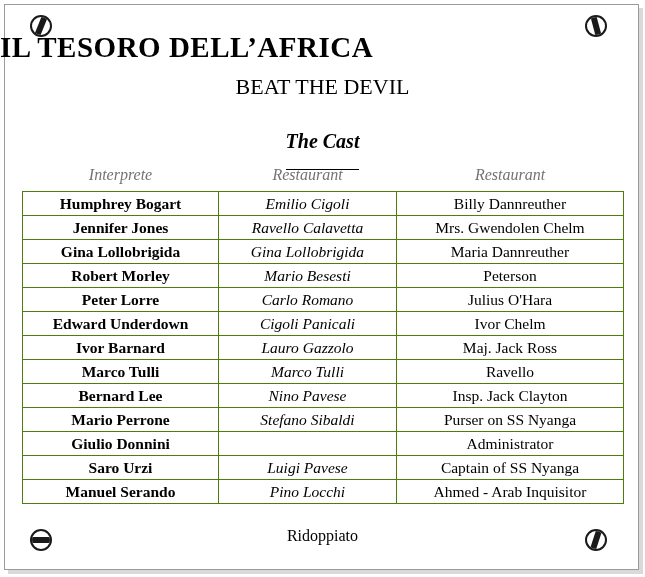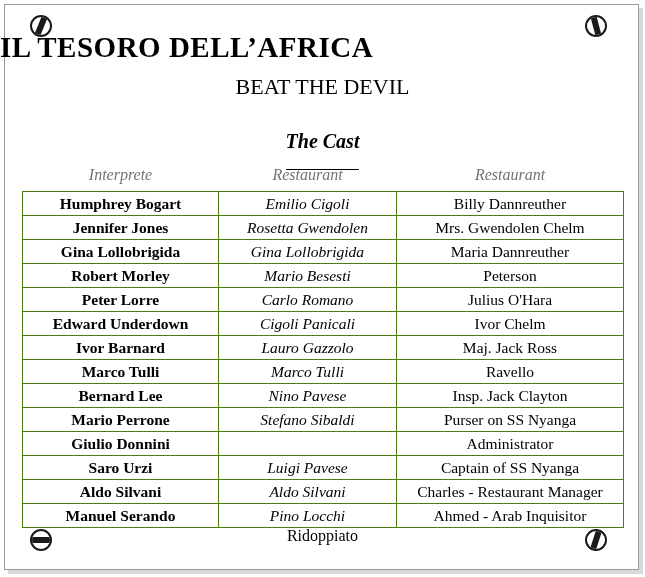--- a/index.html
+++ b/index.html
@@ -218,21 +218,21 @@
         </tr>
       </thead>
       <tbody>
         <tr>
           <td class="col-interprete">Humphrey Bogart</td>
           <td class="col-doppiatore">Emilio Cigoli</td>
           <td class="col-personaggio">Billy Dannreuther</td>
         </tr>
         <tr>
           <td class="col-interprete">Jennifer Jones</td>
-          <td class="col-doppiatore">Rosetta Gwendolen</td>
+          <td class="col-doppiatore">Ravello Calavetta</td>
           <td class="col-personaggio">Mrs. Gwendolen Chelm</td>
         </tr>
         <tr>
           <td class="col-interprete">Gina Lollobrigida</td>
           <td class="col-doppiatore">Gina Lollobrigida</td>
           <td class="col-personaggio">Maria Dannreuther</td>
         </tr>
         <tr>
           <td class="col-interprete">Robert Morley</td>
           <td class="col-doppiatore">Mario Besesti</td>
@@ -272,25 +272,20 @@
           <td class="col-interprete">Giulio Donnini</td>
           <td class="col-doppiatore"></td>
           <td class="col-personaggio">Administrator</td>
         </tr>
         <tr>
           <td class="col-interprete">Saro Urzi</td>
           <td class="col-doppiatore">Luigi Pavese</td>
           <td class="col-personaggio">Captain of SS Nyanga</td>
         </tr>
         <tr>
-          <td class="col-interprete">Aldo Silvani</td>
-          <td class="col-doppiatore">Aldo Silvani</td>
-          <td class="col-personaggio tight">Charles - Restaurant Manager</td>
-        </tr>
-        <tr>
           <td class="col-interprete">Manuel Serando</td>
           <td class="col-doppiatore">Pino Locchi</td>
           <td class="col-personaggio">Ahmed - Arab Inquisitor</td>
         </tr>
       </tbody>
     </table>
 
     <div class="footer-note">Ridoppiato</div>
   </div>
 </div>

